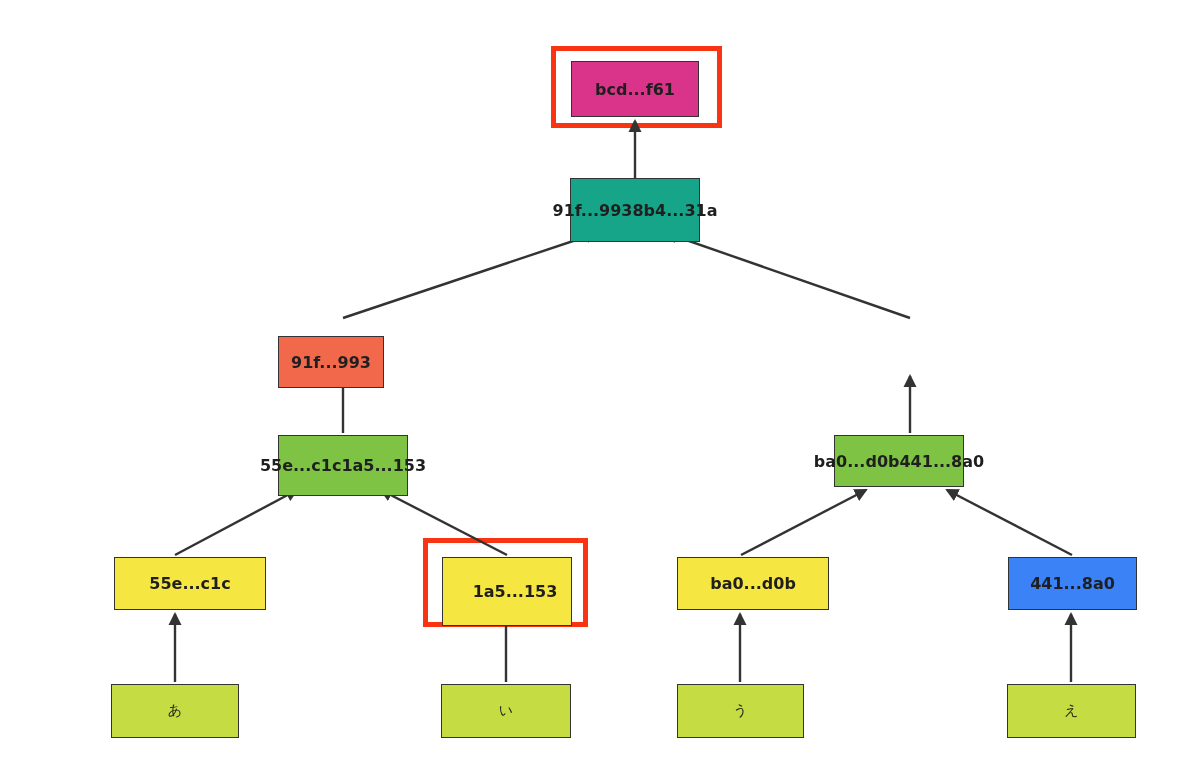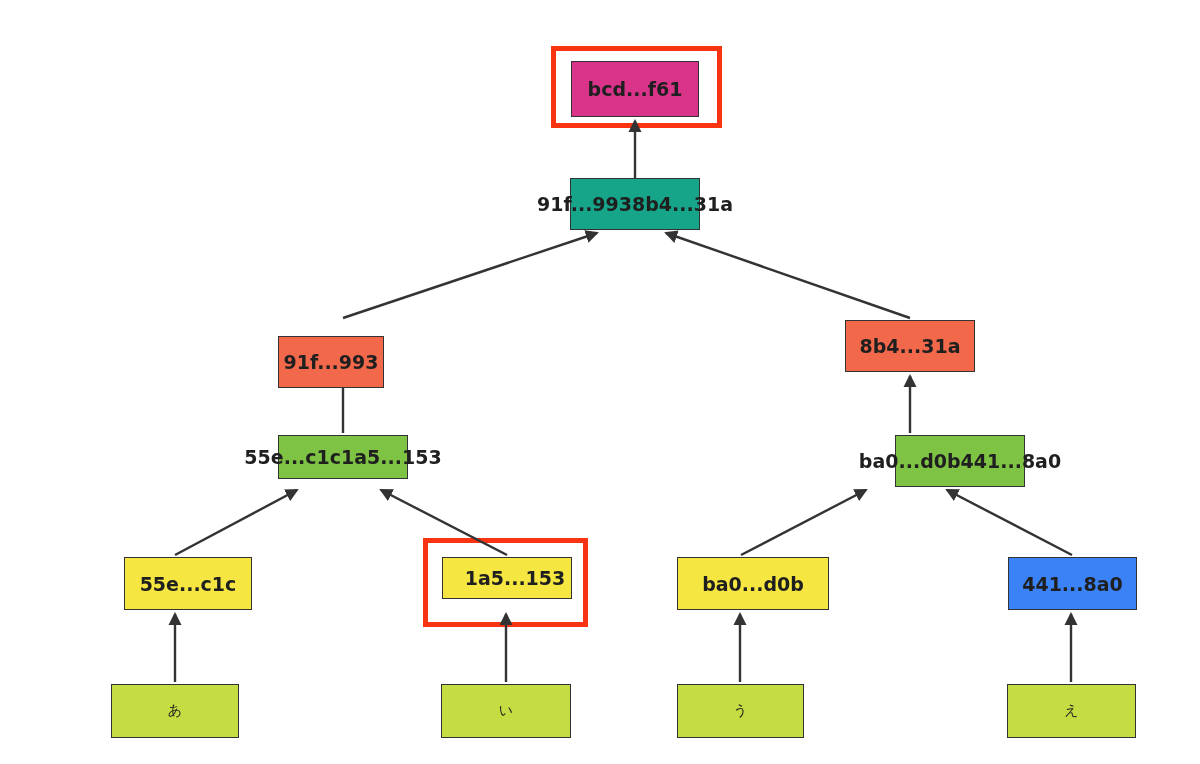--- a/index.html
+++ b/index.html
@@ -13,41 +13,41 @@
   .edges-layer{
     position:absolute;left:0;top:0;width:1200px;height:764px;
     z-index:2;pointer-events:none;
   }
   .edge{stroke:#333333;stroke-width:2.4;}
   .node{
     position:absolute;
     display:flex;align-items:center;justify-content:center;
     border:1.6px solid #333333;
     box-sizing:border-box;
-    font-size:19px;font-weight:700;color:#1f1f1f;
+    font-size:16px;font-weight:700;color:#1f1f1f;
     z-index:3;
     text-align:center;
   }
   .node.kana{font-weight:400;font-size:14px;}
   .hl{
     position:absolute;
     border:5px solid #f93413;
     box-sizing:border-box;
     background:transparent;
     z-index:1;
   }
   
   #n-root          {left:571px;top:61px; width:128px;height:56px;}
-  #n-top-hash      {left:570px;top:178px;width:130px;height:52px;}
+  #n-top-hash      {left:570px;top:178px;width:130px;height:64px;}
   #n-branch-left   {left:278px;top:336px;width:106px;height:52px;}
   #n-branch-right  {left:845px;top:320px;width:130px;height:52px;}
-  #n-combine-left  {left:278px;top:435px;width:130px;height:44px;}
-  #n-combine-right {left:895px;top:435px;width:130px;height:52px;}
-  #n-leaf-1        {left:124px;top:557px;width:128px;height:53px;}
-  #n-leaf-2        {left:442px;top:557px;width:130px;height:42px;padding-left:16px;}
+  #n-combine-left  {left:278px;top:435px;width:130px;height:61px;}
+  #n-combine-right {left:834px;top:435px;width:130px;height:52px;}
+  #n-leaf-1        {left:114px;top:557px;width:152px;height:53px;}
+  #n-leaf-2        {left:442px;top:557px;width:130px;height:69px;padding-left:16px;}
   #n-leaf-3        {left:677px;top:557px;width:152px;height:53px;}
   #n-leaf-4        {left:1008px;top:557px;width:129px;height:53px;}
   #n-data-1        {left:111px;top:684px;width:128px;height:54px;}
   #n-data-2        {left:441px;top:684px;width:130px;height:54px;}
   #n-data-3        {left:677px;top:684px;width:127px;height:54px;}
   #n-data-4        {left:1007px;top:684px;width:129px;height:54px;}
   #hl-root         {left:551px;top:46px; width:171px;height:82px;}
   #hl-leaf-2       {left:423px;top:538px;width:165px;height:89px;}
 </style>
 </head>
@@ -78,21 +78,20 @@
     <line class="edge" x1="740" y1="682" x2="740" y2="614" marker-end="url(#arrow)"></line>
     <line class="edge" x1="1071" y1="682" x2="1071" y2="614" marker-end="url(#arrow)"></line>
   </svg>
 
   <div id="n-root" class="node" style="background-color: rgb(217, 52, 138);">bcd...f61</div>
 
   <div id="n-top-hash" class="node" style="background-color: rgb(23, 165, 137);">91f...9938b4...31a</div>
 
   <div id="n-branch-left" class="node" style="background-color: rgb(242, 104, 75);">91f...993</div>
 
-  <div id="n-branch-right" class="node" style="background-color: rgb(242, 104, 75);">8b4...31a</div>
 
   <div id="n-combine-left" class="node" style="background-color: rgb(126, 195, 68);">55e...c1c1a5...153</div>
 
   <div id="n-combine-right" class="node" style="background-color: rgb(126, 195, 68);">ba0...d0b441...8a0</div>
 
   <div id="n-leaf-1" class="node" style="background-color: rgb(245, 230, 66);">55e...c1c</div>
 
   <div id="n-leaf-2" class="node" style="background-color: rgb(245, 230, 66);">1a5...153</div>
 
   <div id="n-leaf-3" class="node" style="background-color: rgb(245, 230, 66);">ba0...d0b</div>

